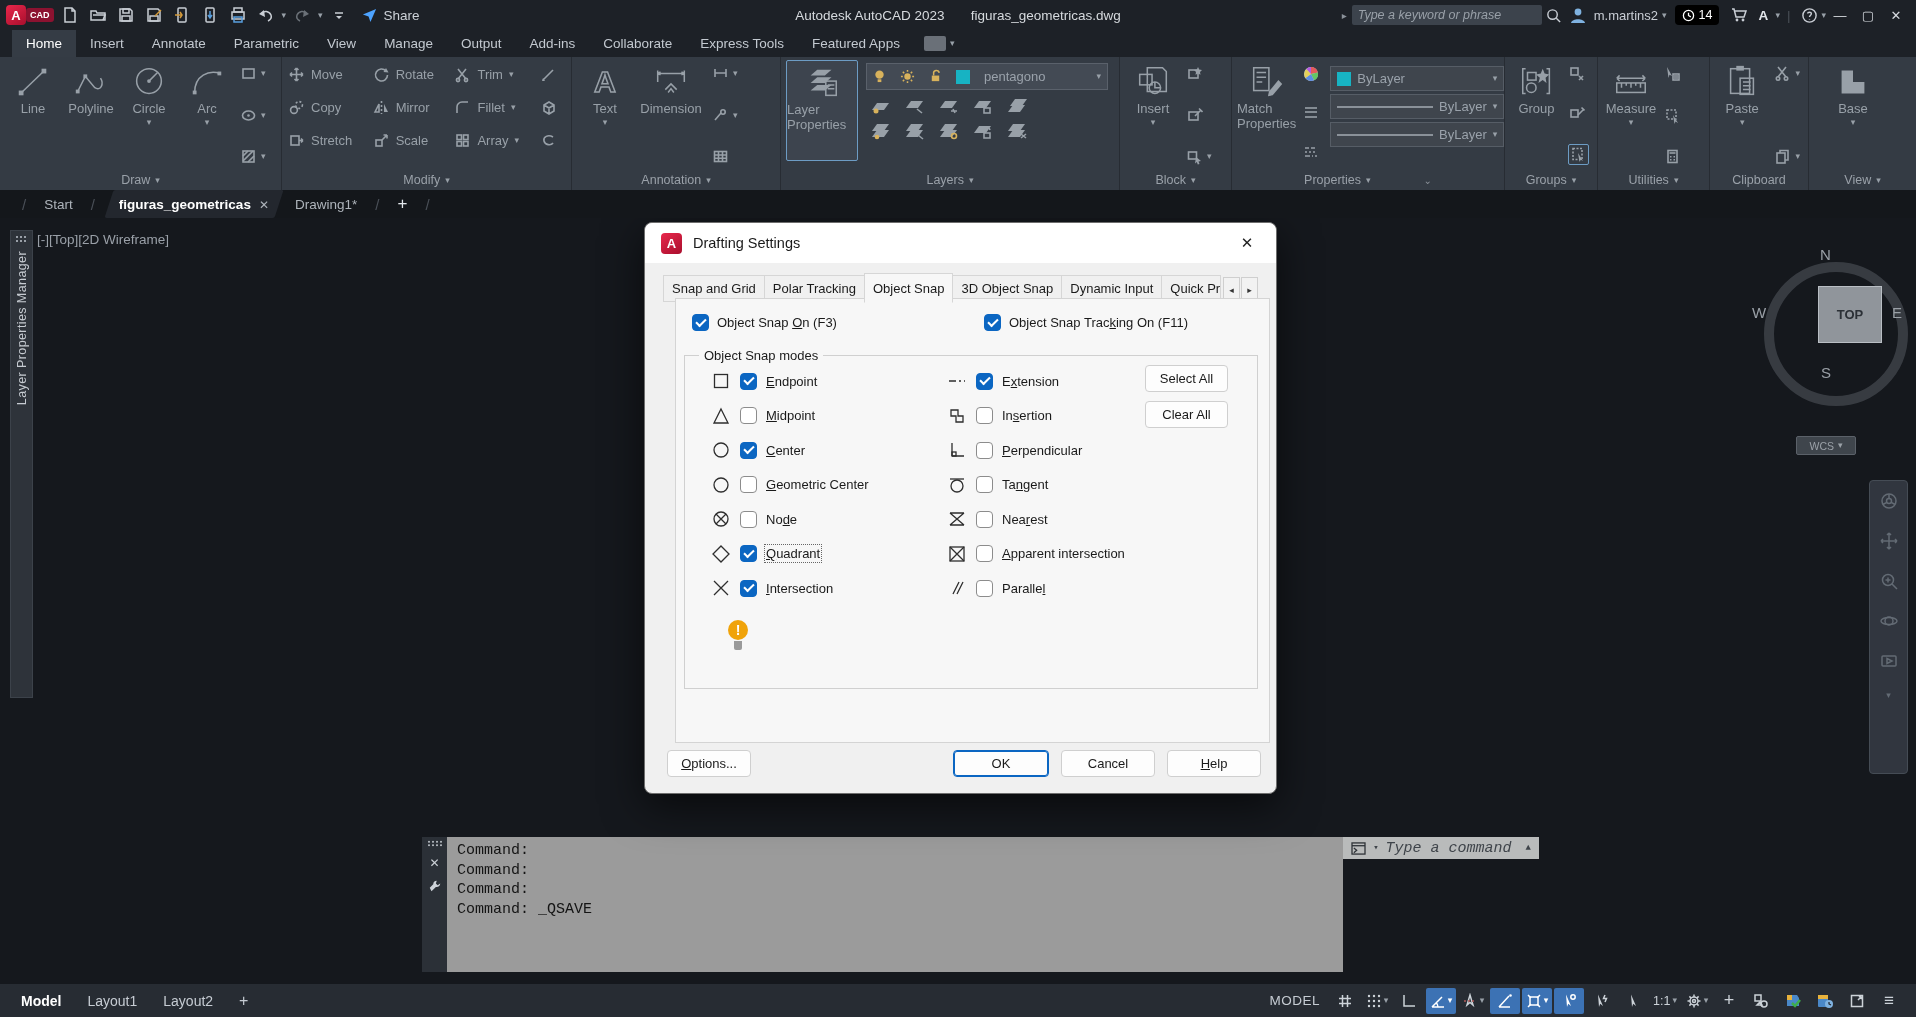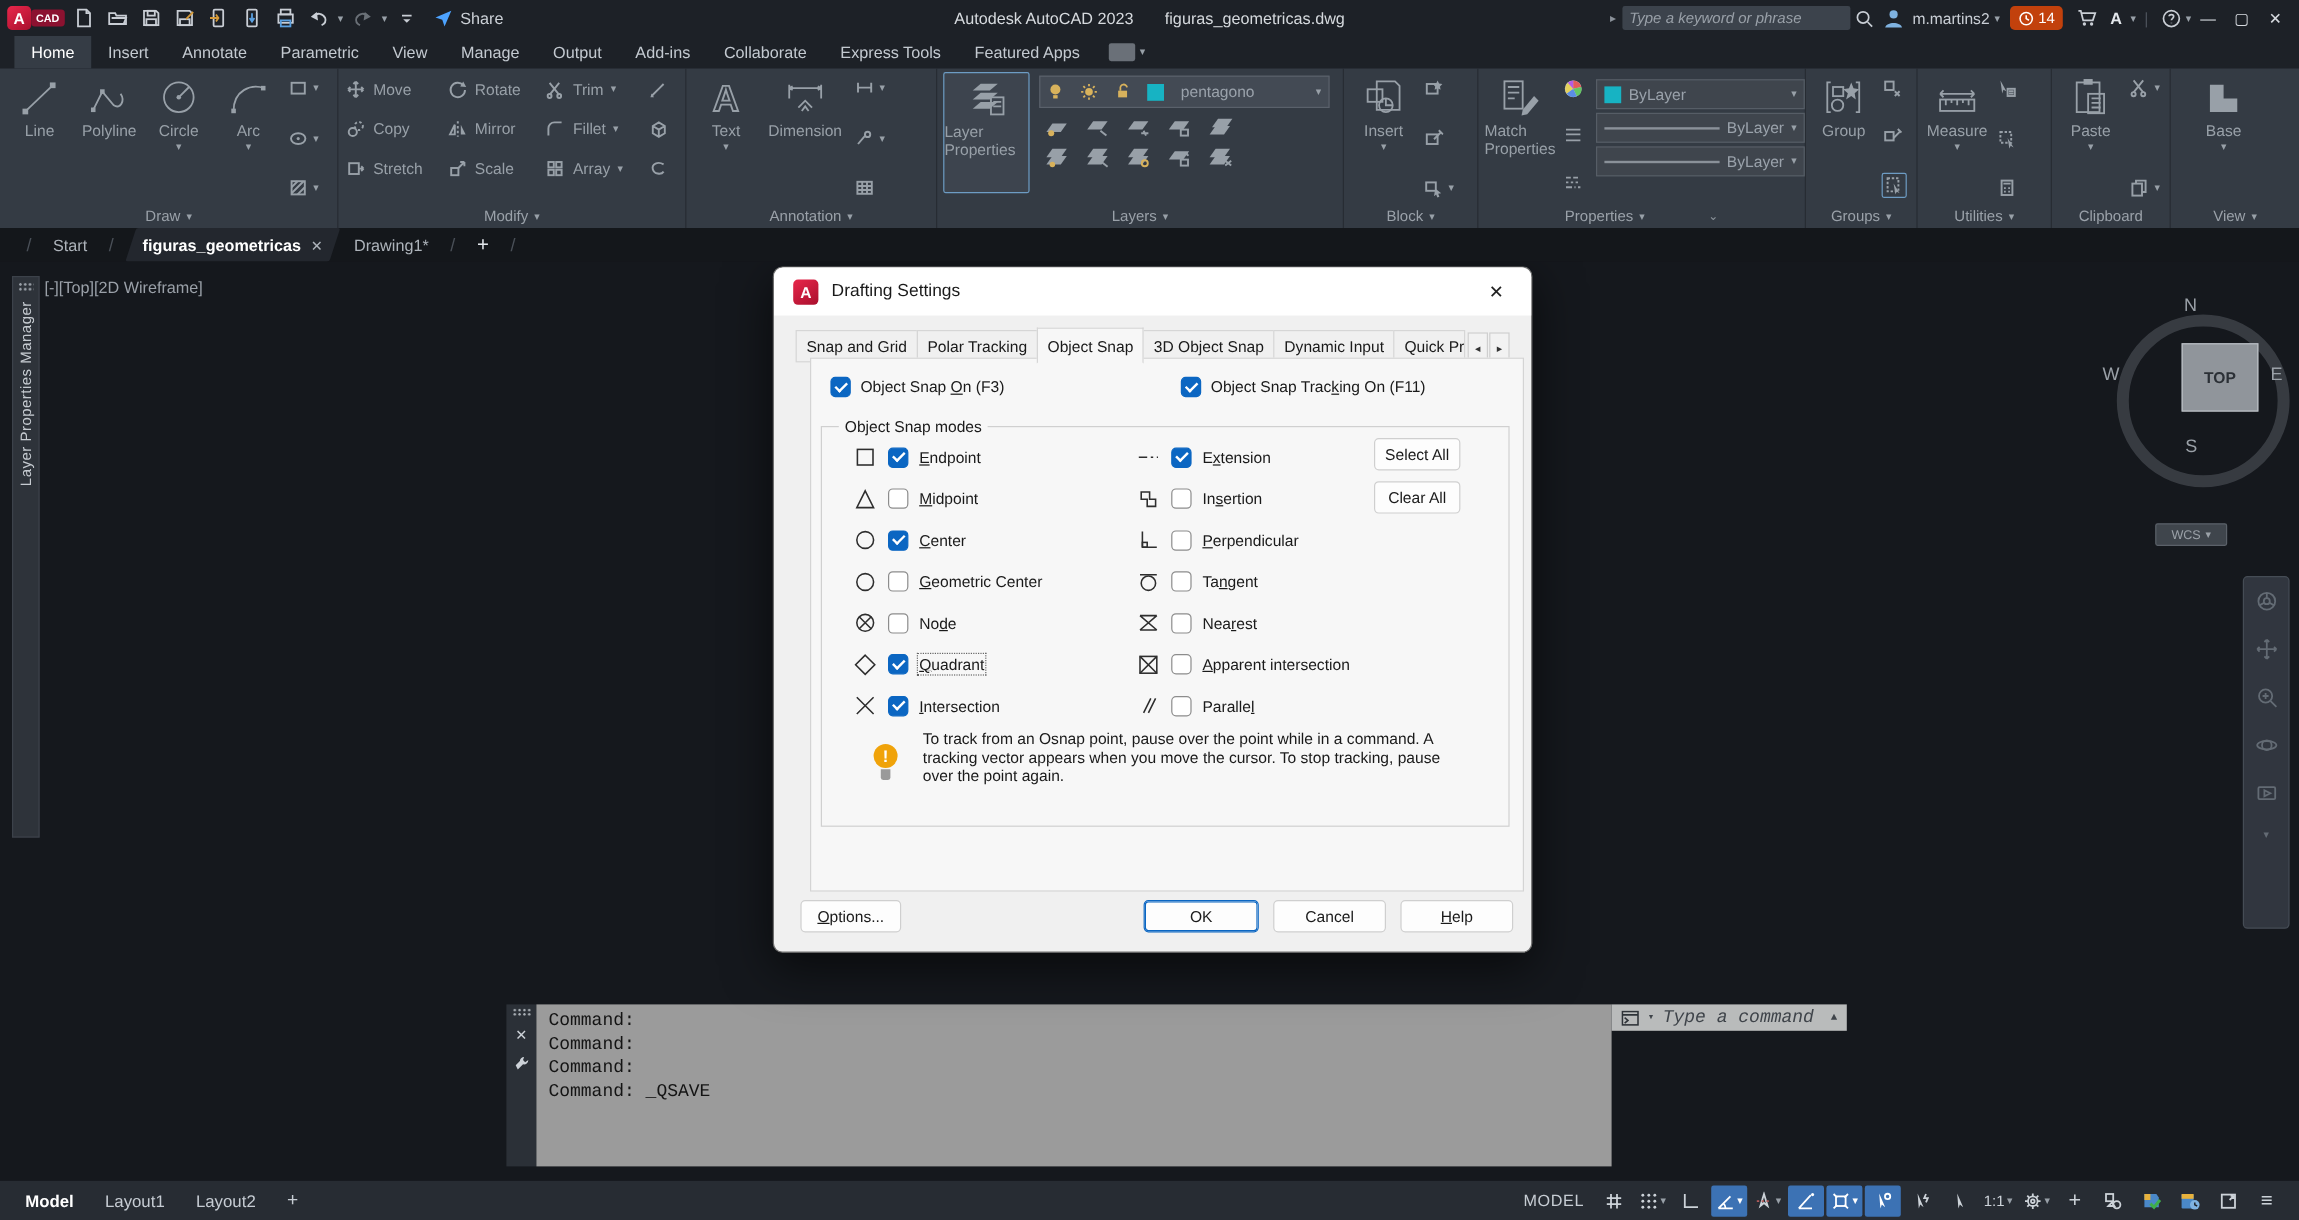--- a/index.html
+++ b/index.html
@@ -11,21 +11,21 @@
   .logoA{width:20px;height:20px;background:linear-gradient(145deg,#e8274b,#a90f2d);border-radius:4px;color:#fff;font-weight:bold;font-size:13px;display:flex;align-items:center;justify-content:center;}
   .logoCAD{background:#8c1230;color:#fff;font-size:9px;font-weight:bold;border-radius:3px;padding:2px 4px;margin-left:0;}
   .qbtn{width:24px;height:24px;display:flex;align-items:center;justify-content:center;}
   svg.qk *{stroke:#c9ced5;fill:none;stroke-width:1.5px;}
   svg.qk .f{fill:#c9ced5;stroke:none;}
   svg.qk .dim{stroke:#6a7077;}
   svg.qk .fdim{fill:#6a7077;stroke:none;}
   .share{display:flex;align-items:center;gap:6px;margin-left:6px;color:#ccd1d7;}
   .ttitle{position:absolute;left:0;right:0;top:0;height:30px;display:flex;align-items:center;justify-content:center;gap:26px;pointer-events:none;color:#d6dade;font-size:13.5px;}
   .tsearch{width:178px;height:20px;background:#3c434c;border-radius:2px;display:flex;align-items:center;padding:0 6px;color:#99a0a8;font-style:italic;font-size:12.5px;}
-  .badge14{height:20px;background:#c2410c;border-radius:4px;color:#fff;display:flex;align-items:center;gap:4px;padding:0 7px;font-size:12.5px;}
+  .badge14{height:20px;background:#000000;border-radius:4px;color:#fff;display:flex;align-items:center;gap:4px;padding:0 7px;font-size:12.5px;}
   .winbtn{width:28px;height:28px;display:flex;align-items:center;justify-content:center;color:#d6dadf;font-size:13px;}
   
   .ribbontabs{position:absolute;top:30px;left:0;right:0;height:27px;background:#1d2127;display:flex;align-items:stretch;padding-left:12px;color:#c3c9d0;font-size:13.5px;}
   .rtab{padding:0 14px;display:flex;align-items:center;}
   .rtab.active{background:#353c45;color:#fff;}
   .rtab-extra{display:flex;align-items:center;gap:4px;margin-left:10px;}
   .rtab-extra .pic{width:22px;height:15px;background:#6a7078;border-radius:2px;}
   
   .ribbon{position:absolute;top:57px;left:0;right:0;height:133px;background:#343b44;display:flex;color:#98a0a8;}
   .panel{position:relative;border-right:1px solid #272c33;display:flex;flex-direction:column;}
@@ -107,21 +107,21 @@
   .groupbox{position:absolute;left:8px;top:56px;width:572px;height:332px;border:1px solid #d0d0d0;}
   .gtitle{position:absolute;left:14px;top:-8px;background:#f7f7f7;padding:0 5px;}
   .mcol{position:absolute;display:flex;flex-direction:column;}
   .mrow{height:34.5px;display:flex;align-items:center;gap:9px;}
   svg.mk{width:20px;height:20px;flex:none;}
   svg.mk *{stroke:#2e2e2e;fill:none;stroke-width:1.3px;}
   .mlabel{white-space:nowrap;}
   .mlabel.focus{outline:1px dotted #666;outline-offset:1px;}
   .btn{background:#fdfdfd;border:1px solid #cfcfcf;border-radius:4px;display:flex;align-items:center;justify-content:center;color:#1a1a1a;font-size:13px;box-sizing:border-box;}
   .btn.primary{border:1px solid #0b66c2;box-shadow:inset 0 0 0 1px #0b66c2;}
-  .gb-btn{position:absolute;left:460px;width:72px;height:27px;}
+  .gb-btn{position:absolute;left:460px;width:83px;height:27px;}
   .warn{position:absolute;left:42px;top:264px;width:22px;display:flex;flex-direction:column;align-items:center;}
   .warn .bulb{width:20px;height:20px;border-radius:50%;background:#f0a30a;color:#fff;font-weight:bold;font-size:14px;display:flex;align-items:center;justify-content:center;}
   .warn .stem{width:8px;height:9px;background:#9a9a9a;border-radius:0 0 2px 2px;margin-top:1px;}
   .note{position:absolute;left:84px;top:252px;width:455px;line-height:15.5px;}
   .foot{position:absolute;height:27px;top:527px;}
   
   .statusbar{position:absolute;top:984px;left:0;right:0;height:33px;background:#272c33;display:flex;align-items:center;color:#c6ccd3;font-size:14px;padding:0 8px;}
   .ltab{padding:0 13px;}
   .ltab.active{color:#fff;font-weight:bold;}
   .sgroup{margin-left:auto;display:flex;align-items:center;gap:2px;padding-right:4px;}
@@ -1034,21 +1034,20 @@
             </div>
           </div>
 
           <div class="btn gb-btn" style="top:9px">Select All</div>
           <div class="btn gb-btn" style="top:45px">Clear All</div>
 
           <div class="warn">
             <span class="bulb">!</span>
             <span class="stem"></span>
           </div>
-          <div class="note">To track from an Osnap point, pause over the point while in a command.  A tracking vector appears when you move the cursor.  To stop tracking, pause over the point again.</div>
         </div>
       </div>
 
       <div class="btn foot" style="left:22px;width:84px">
           <span><u>O</u>ptions...</span>
         </div>
       <div class="btn primary foot" style="left:308px;width:96px">OK</div>
       <div class="btn foot" style="left:416px;width:94px">Cancel</div>
       <div class="btn foot" style="left:522px;width:94px">
           <span><u>H</u>elp</span>

